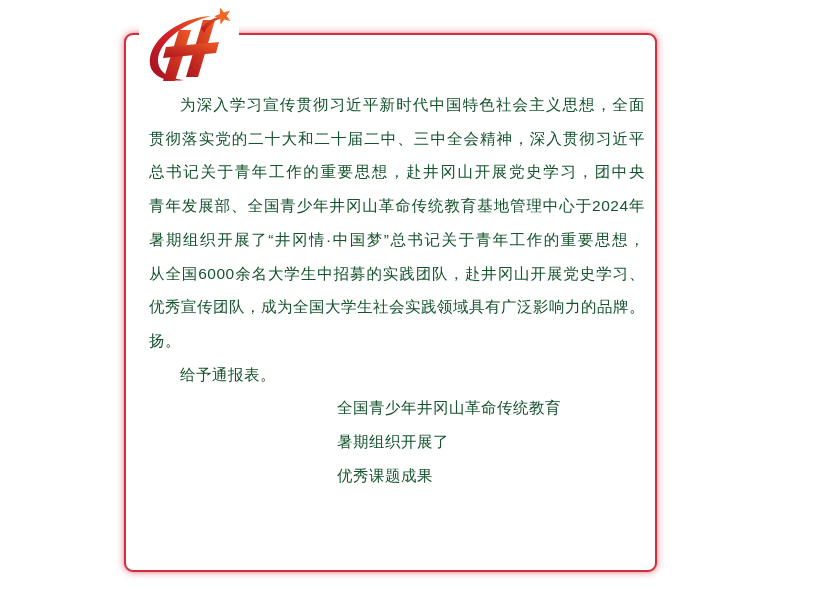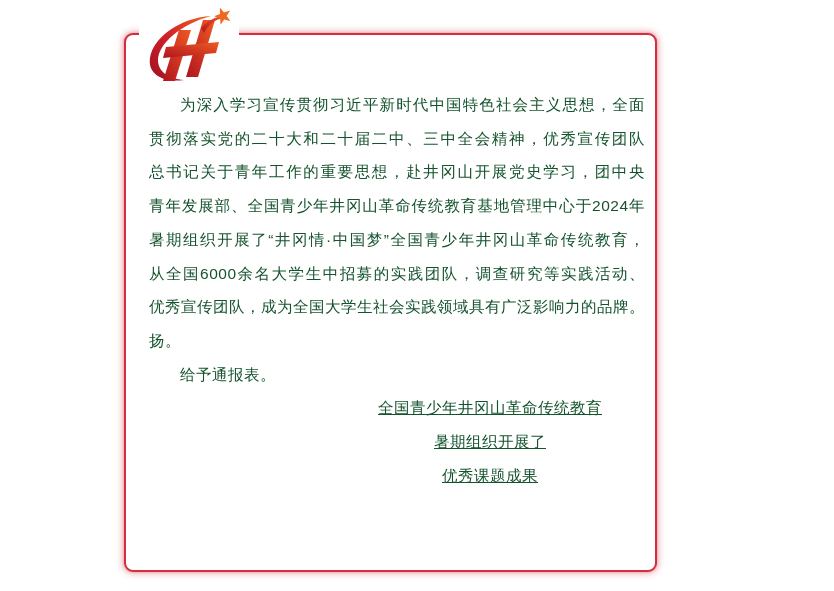--- a/index.html
+++ b/index.html
@@ -33,21 +33,21 @@
     text-align:justify;
     text-align-last:justify;
     letter-spacing:0.5px;
   }
   .line.indent{text-indent:2em;}
   .line.no-stretch{text-align:left;text-align-last:left;}
   .signature{
     width:306px;
     margin:0 2px 0 auto;
   }
-  .signature p{margin:0;text-align:center;letter-spacing:0.5px;text-decoration:underline;}
+  .signature p{margin:0;text-align:left;letter-spacing:0.5px;}
 </style>
 </head>
 <body>
 
 <div class="doc-box">
 
   <div class="logo-wrap">
     <svg viewBox="0 0 100 82" xmlns="http://www.w3.org/2000/svg">
       <defs>
         <linearGradient id="lg1" x1="0" y1="1" x2="1" y2="0">
@@ -68,25 +68,25 @@
       <polygon fill="url(#lg2)" points="27,43 80,38 77,49 24,54"></polygon>
 
       <path fill="url(#lg2)" d="M62,24 C72,14 82,10 87,15 C80,13 70,19 65,29 Z"></path>
 
       <polygon fill="#f2671f" points="80.9,3.5 85.0,8.5 91.1,6.5 87.6,11.9 91.5,17.0 85.2,15.4 81.5,20.7 81.2,14.2 75.0,12.3 81.0,10.0"></polygon>
     </svg>
   </div>
 
   <div class="content">
     <p class="line indent">为深入学习宣传贯彻习近平新时代中国特色社会主义思想，全面</p>
-    <p class="line">贯彻落实党的二十大和二十届二中、三中全会精神，优秀宣传团队</p>
+    <p class="line">贯彻落实党的二十大和二十届二中、三中全会精神，深入贯彻习近平</p>
     <p class="line">总书记关于青年工作的重要思想，赴井冈山开展党史学习，团中央</p>
     <p class="line">青年发展部、全国青少年井冈山革命传统教育基地管理中心于2024年</p>
-    <p class="line">暑期组织开展了“井冈情·中国梦”全国青少年井冈山革命传统教育，</p>
-    <p class="line">从全国6000余名大学生中招募的实践团队，调查研究等实践活动、</p>
+    <p class="line">暑期组织开展了“井冈情·中国梦”总书记关于青年工作的重要思想，</p>
+    <p class="line">从全国6000余名大学生中招募的实践团队，赴井冈山开展党史学习、</p>
     <p class="line">优秀宣传团队，成为全国大学生社会实践领域具有广泛影响力的品牌。</p>
     <p class="line no-stretch">扬。</p>
     <p class="line indent no-stretch">给予通报表。</p>
     <div class="signature">
       <p>全国青少年井冈山革命传统教育</p>
       <p>暑期组织开展了</p>
       <p>优秀课题成果</p>
     </div>
   </div>
 

